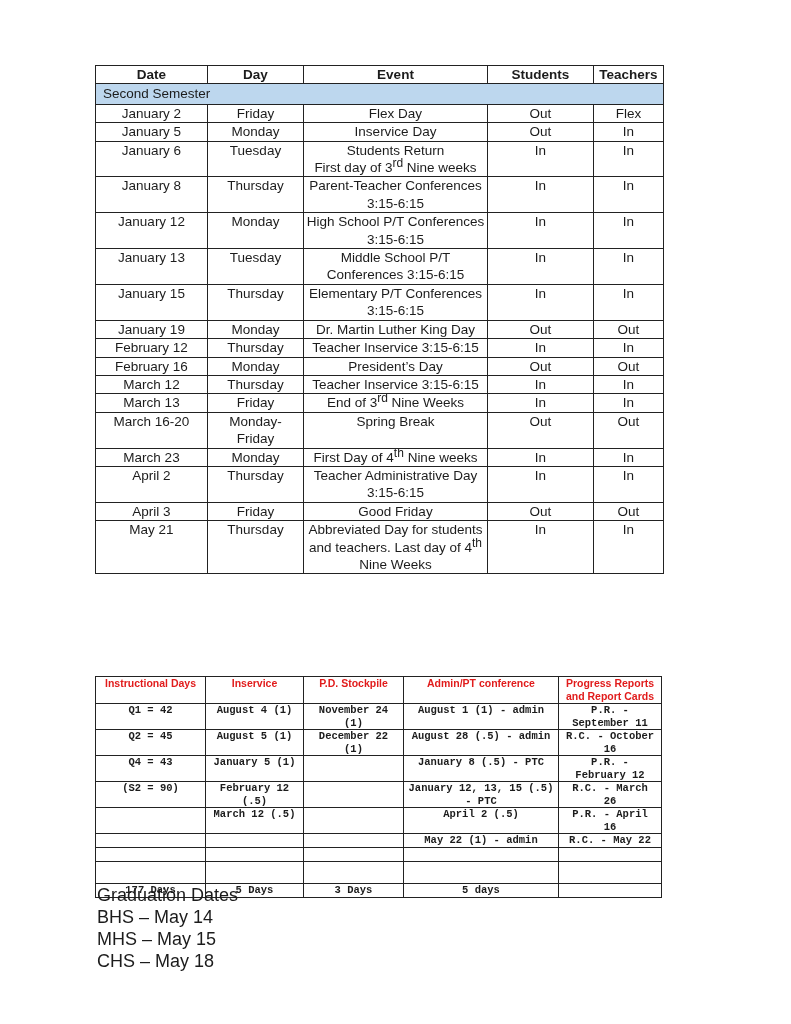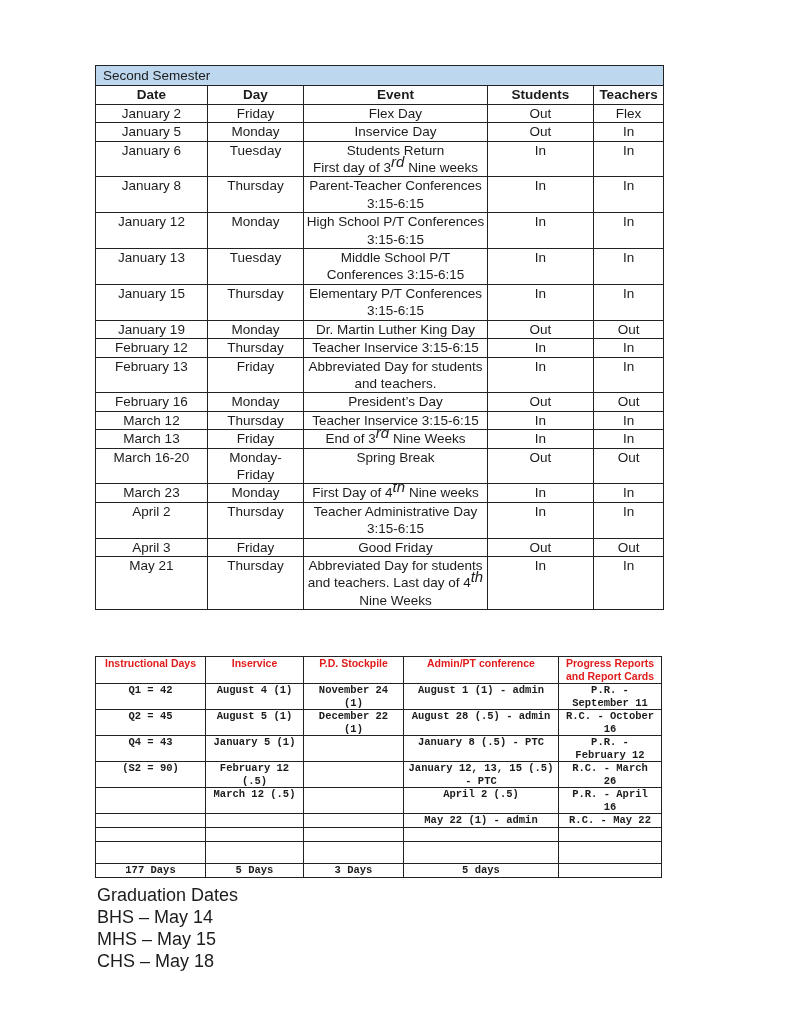--- a/index.html
+++ b/index.html
@@ -36,27 +36,27 @@
     background: var(--header-blue, #bdd7ee);
     text-align: left;
     font-weight: 400;
     padding: 1px 7px;
   }
   #semester-table thead th.col-h {
     font-weight: 700;
     text-align: center;
   }
   #semester-table tbody td { text-align: center; }
-  #semester-table sup { font-size: 15px; line-height: 0; font-style: italic; }
+  #semester-table sup { font-size: 12px; line-height: 0; }
 
   
   #summary-table {
     position: absolute;
     left: 95px;
-    top: 656px;
+    top: 676px;
     width: 566px;
     border-collapse: collapse;
     table-layout: fixed;
   }
   #summary-table th, #summary-table td {
     border: 1px solid #222222;
     font-size: 10.5px;
     font-weight: 700;
     line-height: 12.5px;
     padding: 0 4px;
@@ -97,29 +97,29 @@
   <table id="semester-table">
     <colgroup>
       <col style="width:112px">
         <col style="width:96px">
         <col style="width:184px">
         <col style="width:106px">
         <col style="width:70px">
     </colgroup>
     <thead>
       <tr>
-        <th class="title-cell" colspan="5">Second Semester</th>
-      </tr>
-      <tr>
         <th class="col-h">Date</th>
         <th class="col-h">Day</th>
         <th class="col-h">Event</th>
         <th class="col-h">Students</th>
         <th class="col-h">Teachers</th>
       </tr>
+      <tr>
+        <th class="title-cell" colspan="5">Second Semester</th>
+      </tr>
     </thead>
     <tbody id="semester-body">
         <tr>
           <td>January 2</td>
           <td>Friday</td>
           <td>Flex Day</td>
           <td>Out</td>
           <td>Flex</td>
         </tr>
         <tr>
@@ -173,28 +173,20 @@
           <td>January 19</td>
           <td>Monday</td>
           <td>Dr. Martin Luther King Day</td>
           <td>Out</td>
           <td>Out</td>
         </tr>
         <tr>
           <td>February 12</td>
           <td>Thursday</td>
           <td>Teacher Inservice 3:15-6:15</td>
-          <td>In</td>
-          <td>In</td>
-        </tr>
-        <tr>
-          <td>February 13</td>
-          <td>Friday</td>
-          <td>Abbreviated Day for students
-and teachers.</td>
           <td>In</td>
           <td>In</td>
         </tr>
         <tr>
           <td>February 16</td>
           <td>Monday</td>
           <td>President’s Day</td>
           <td>Out</td>
           <td>Out</td>
         </tr>

